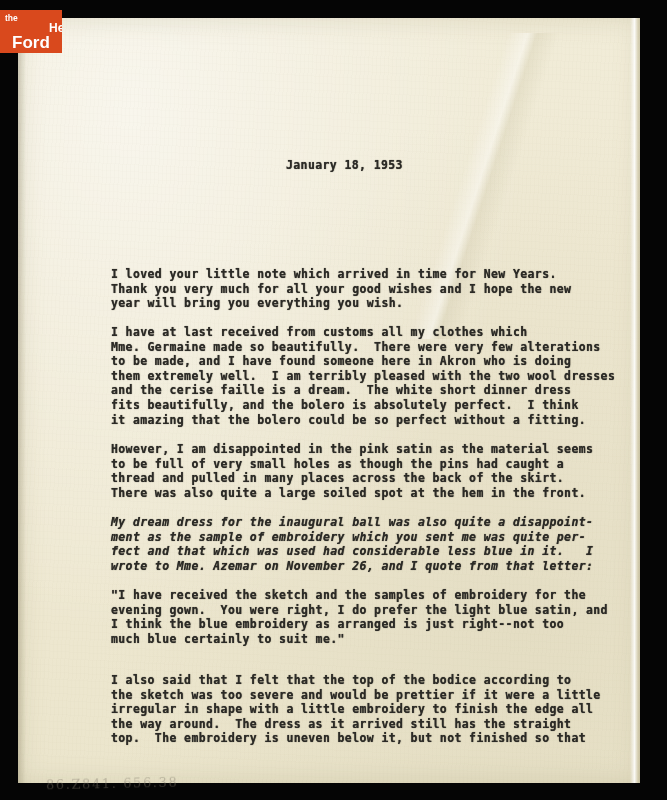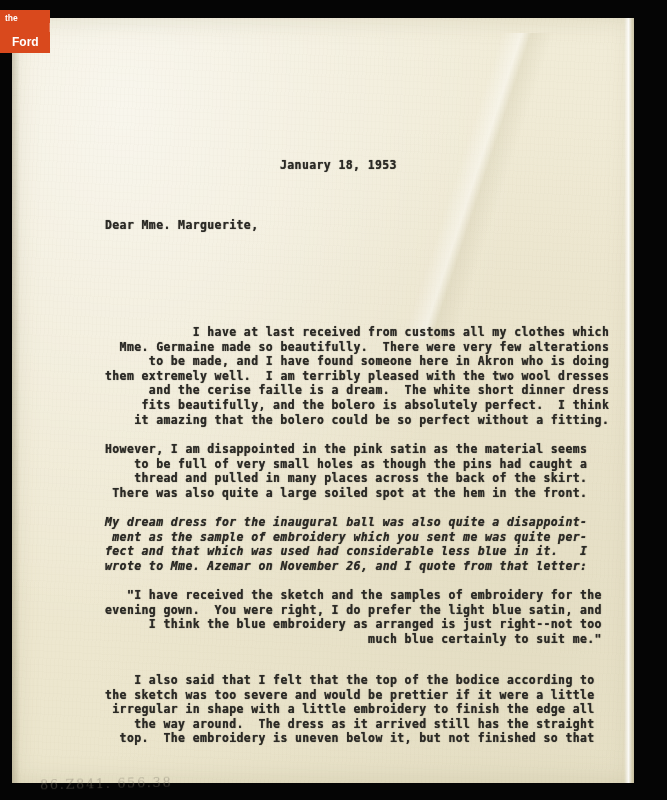--- a/index.html
+++ b/index.html
@@ -20,30 +20,29 @@
     position: relative;
     width: 667px;
     height: 800px;
     background: #050505;
     overflow: hidden;
   }
 
   
   #page {
     position: absolute;
-    left: 12px;
+    left: 18px;
     top: 18px;
     width: 622px;
     height: 765px;
     background:
       radial-gradient(ellipse at 18% 12%, rgba(255,255,255,0.55) 0%, rgba(255,255,255,0) 55%),
       radial-gradient(ellipse at 82% 78%, rgba(214,206,176,0.40) 0%, rgba(214,206,176,0) 60%),
       linear-gradient(180deg, #f1ecd8 0%, #efe9d3 35%, #eee8d1 70%, #ebe5cc 100%);
     box-shadow: inset 0 0 26px rgba(160,150,112,0.26);
-    text-align: right;
   }
   
   #grain {
     position: absolute;
     inset: 0;
     pointer-events: none;
     opacity: .5;
     background:
       repeating-linear-gradient(93deg, rgba(170,162,126,0.055) 0 1px, rgba(255,255,255,0) 1px 4px),
       repeating-linear-gradient(3deg, rgba(150,142,108,0.035) 0 1px, rgba(255,255,255,0) 1px 7px);
@@ -127,20 +126,21 @@
   #logo {
     position: absolute;
     left: 0;
     top: 10px;
     width: 50px;
     height: 43px;
     background: #d9491d;
     color: #ffffff;
     z-index: 6;
     overflow: hidden;
+    padding-left: 12px;
   }
   #logo .the {
     position: absolute;
     left: 5px;
     top: 4px;
     font-size: 8.5px;
     font-weight: bold;
     line-height: 9px;
     font-family: "Liberation Sans", sans-serif;
   }
@@ -151,21 +151,21 @@
     font-size: 12px;
     font-weight: bold;
     line-height: 13px;
     font-family: "Liberation Sans", sans-serif;
     margin-left: 37px;
   }
   #logo .ford {
     position: absolute;
     left: 12px;
     top: 25px;
-    font-size: 12px;
+    font-size: 17px;
     font-weight: bold;
     line-height: 15px;
     font-family: "Liberation Sans", sans-serif;
   }
 </style>
 </head>
 <body>
 
 <div id="viewer">
 
@@ -173,22 +173,24 @@
 
     <div id="grain"></div>
     <div id="crease"></div>
     <div id="page-shadow-left"></div>
     <div id="edge-light"></div>
 
     <div id="typescript">
 
       <div class="tw datestamp">January 18, 1953</div>
 
-      <div class="tw salutation">Dear Mme. Marguerite,</div>
-
+
+      <div class="tw para" id="p1">I loved your little note which arrived in time for New Years.
+Thank you very much for all your good wishes and I hope the new
+year will bring you everything you wish.</div>
 
       <div class="tw para" id="p3">However, I am disappointed in the pink satin as the material seems
 to be full of very small holes as though the pins had caught a
 thread and pulled in many places across the back of the skirt.
 There was also quite a large soiled spot at the hem in the front.</div>
 
       <div class="tw para" id="p2">I have at last received from customs all my clothes which
 Mme. Germaine made so beautifully.  There were very few alterations
 to be made, and I have found someone here in Akron who is doing
 them extremely well.  I am terribly pleased with the two wool dresses

